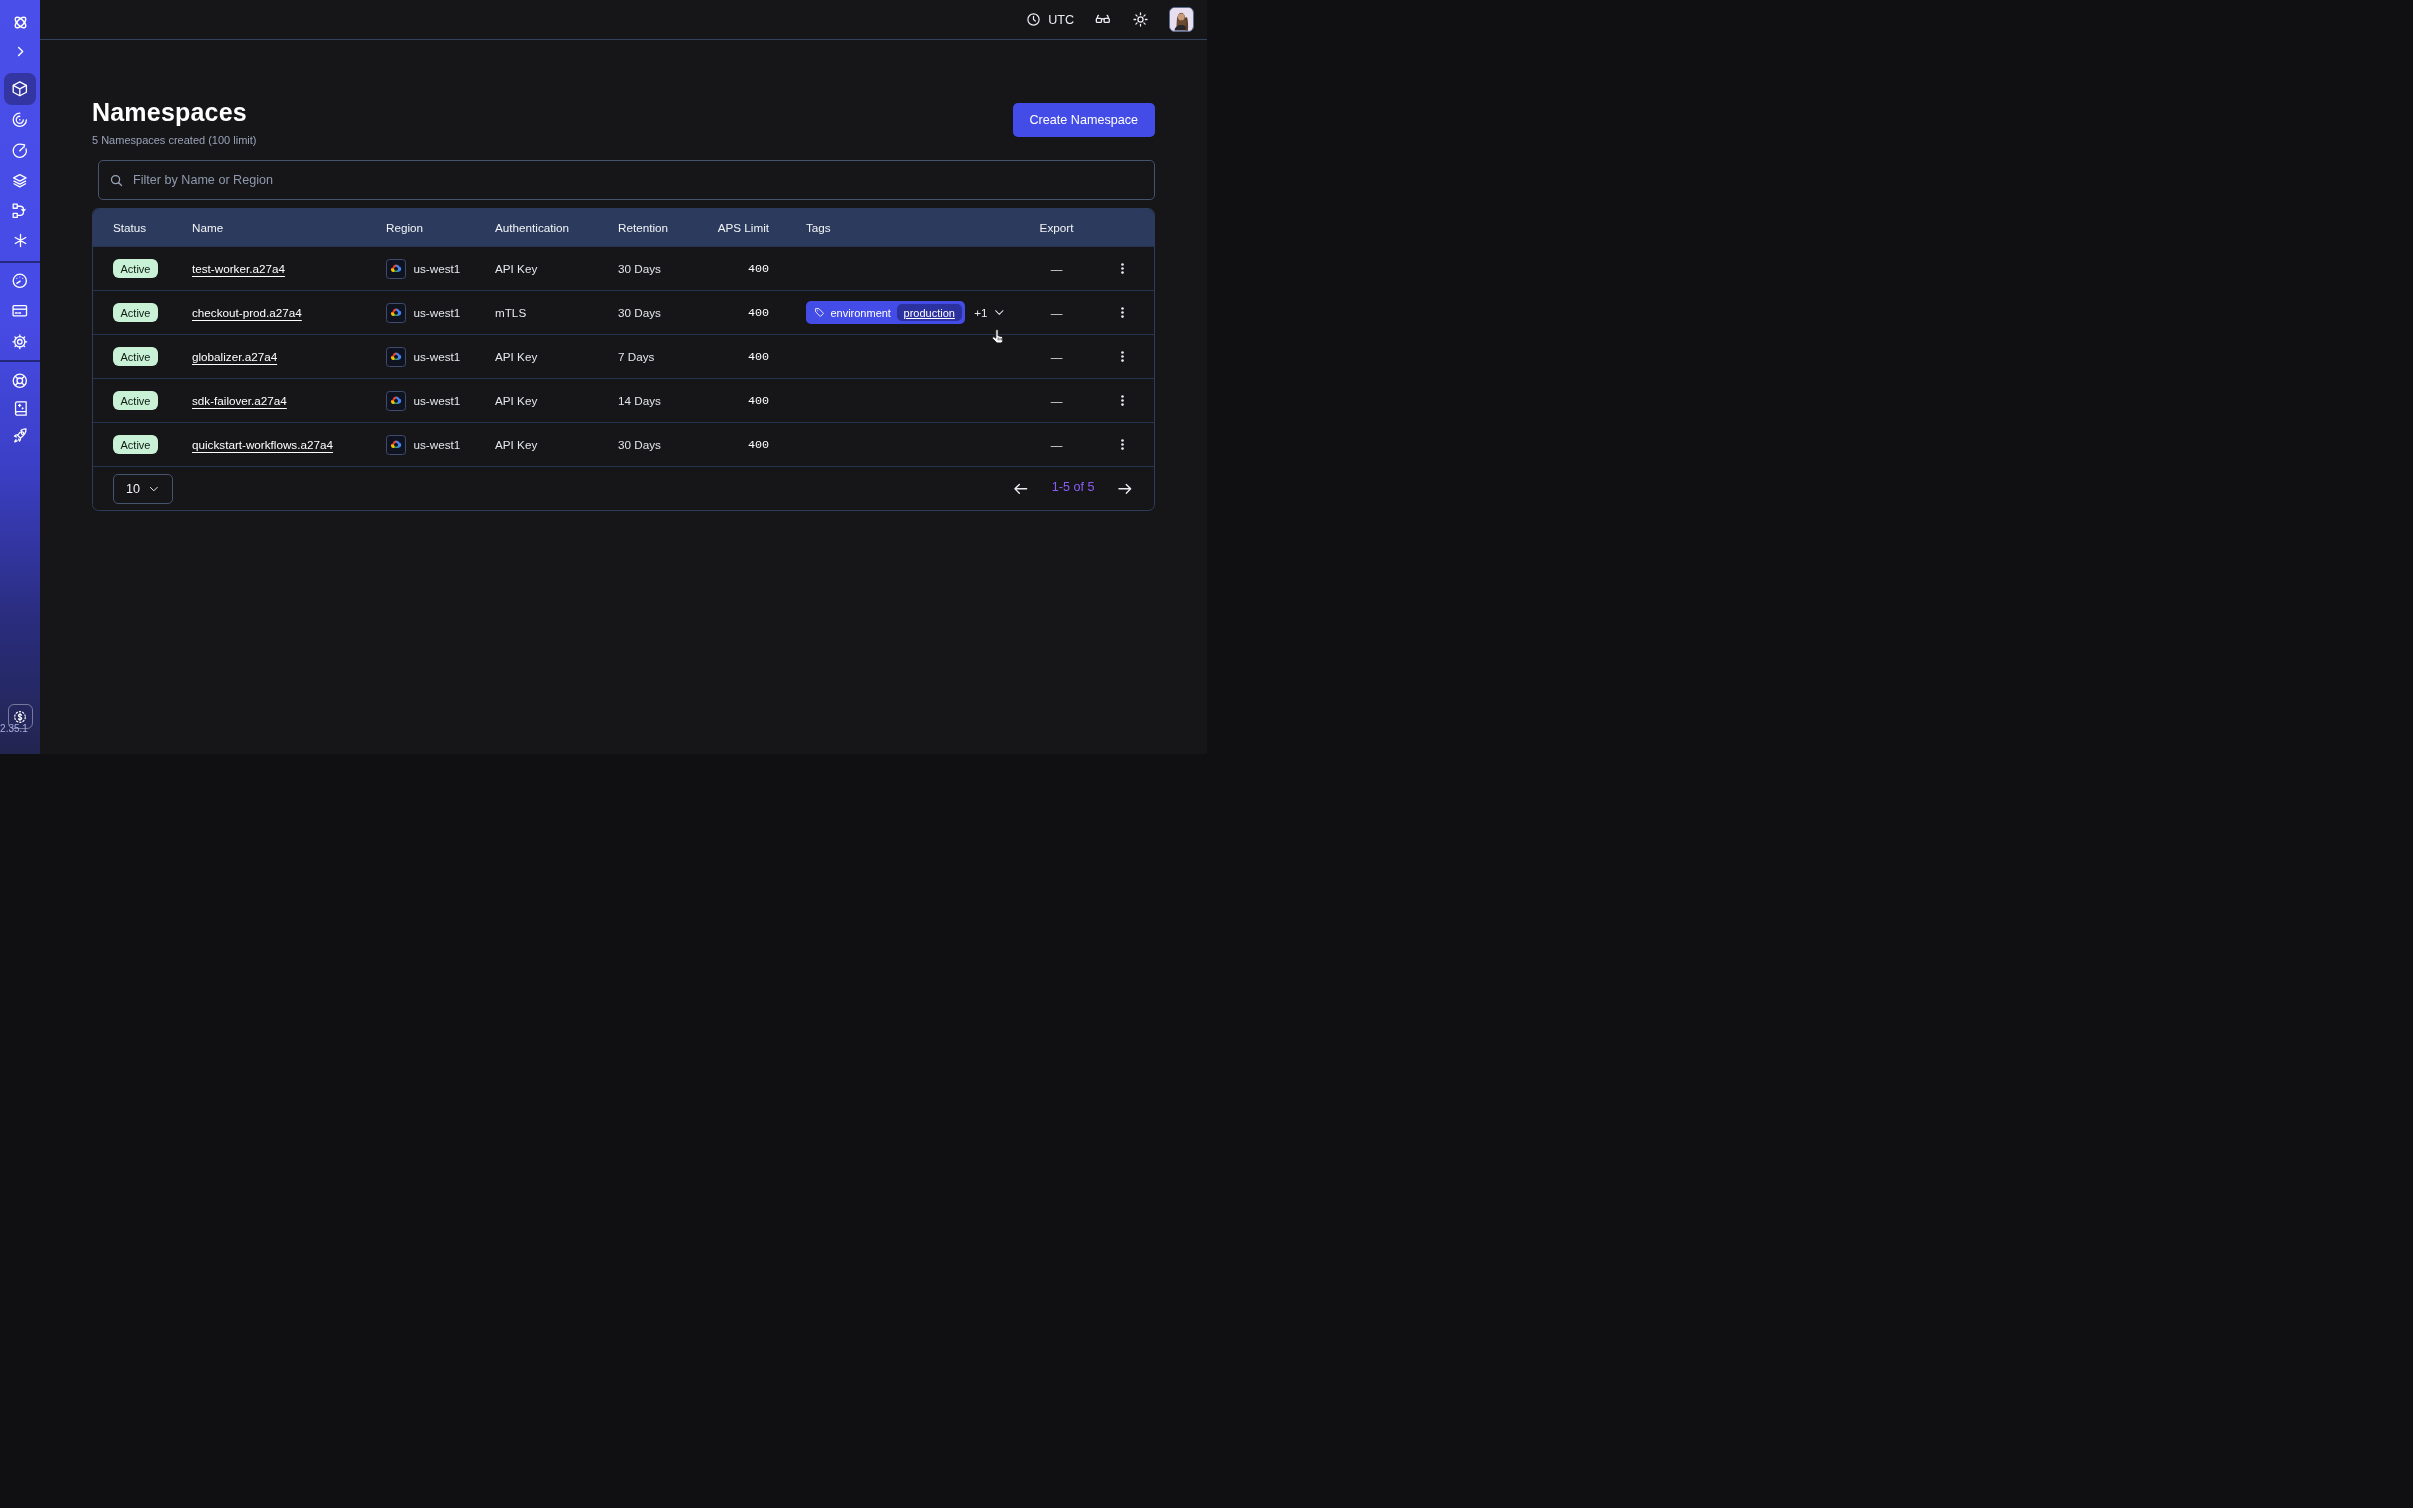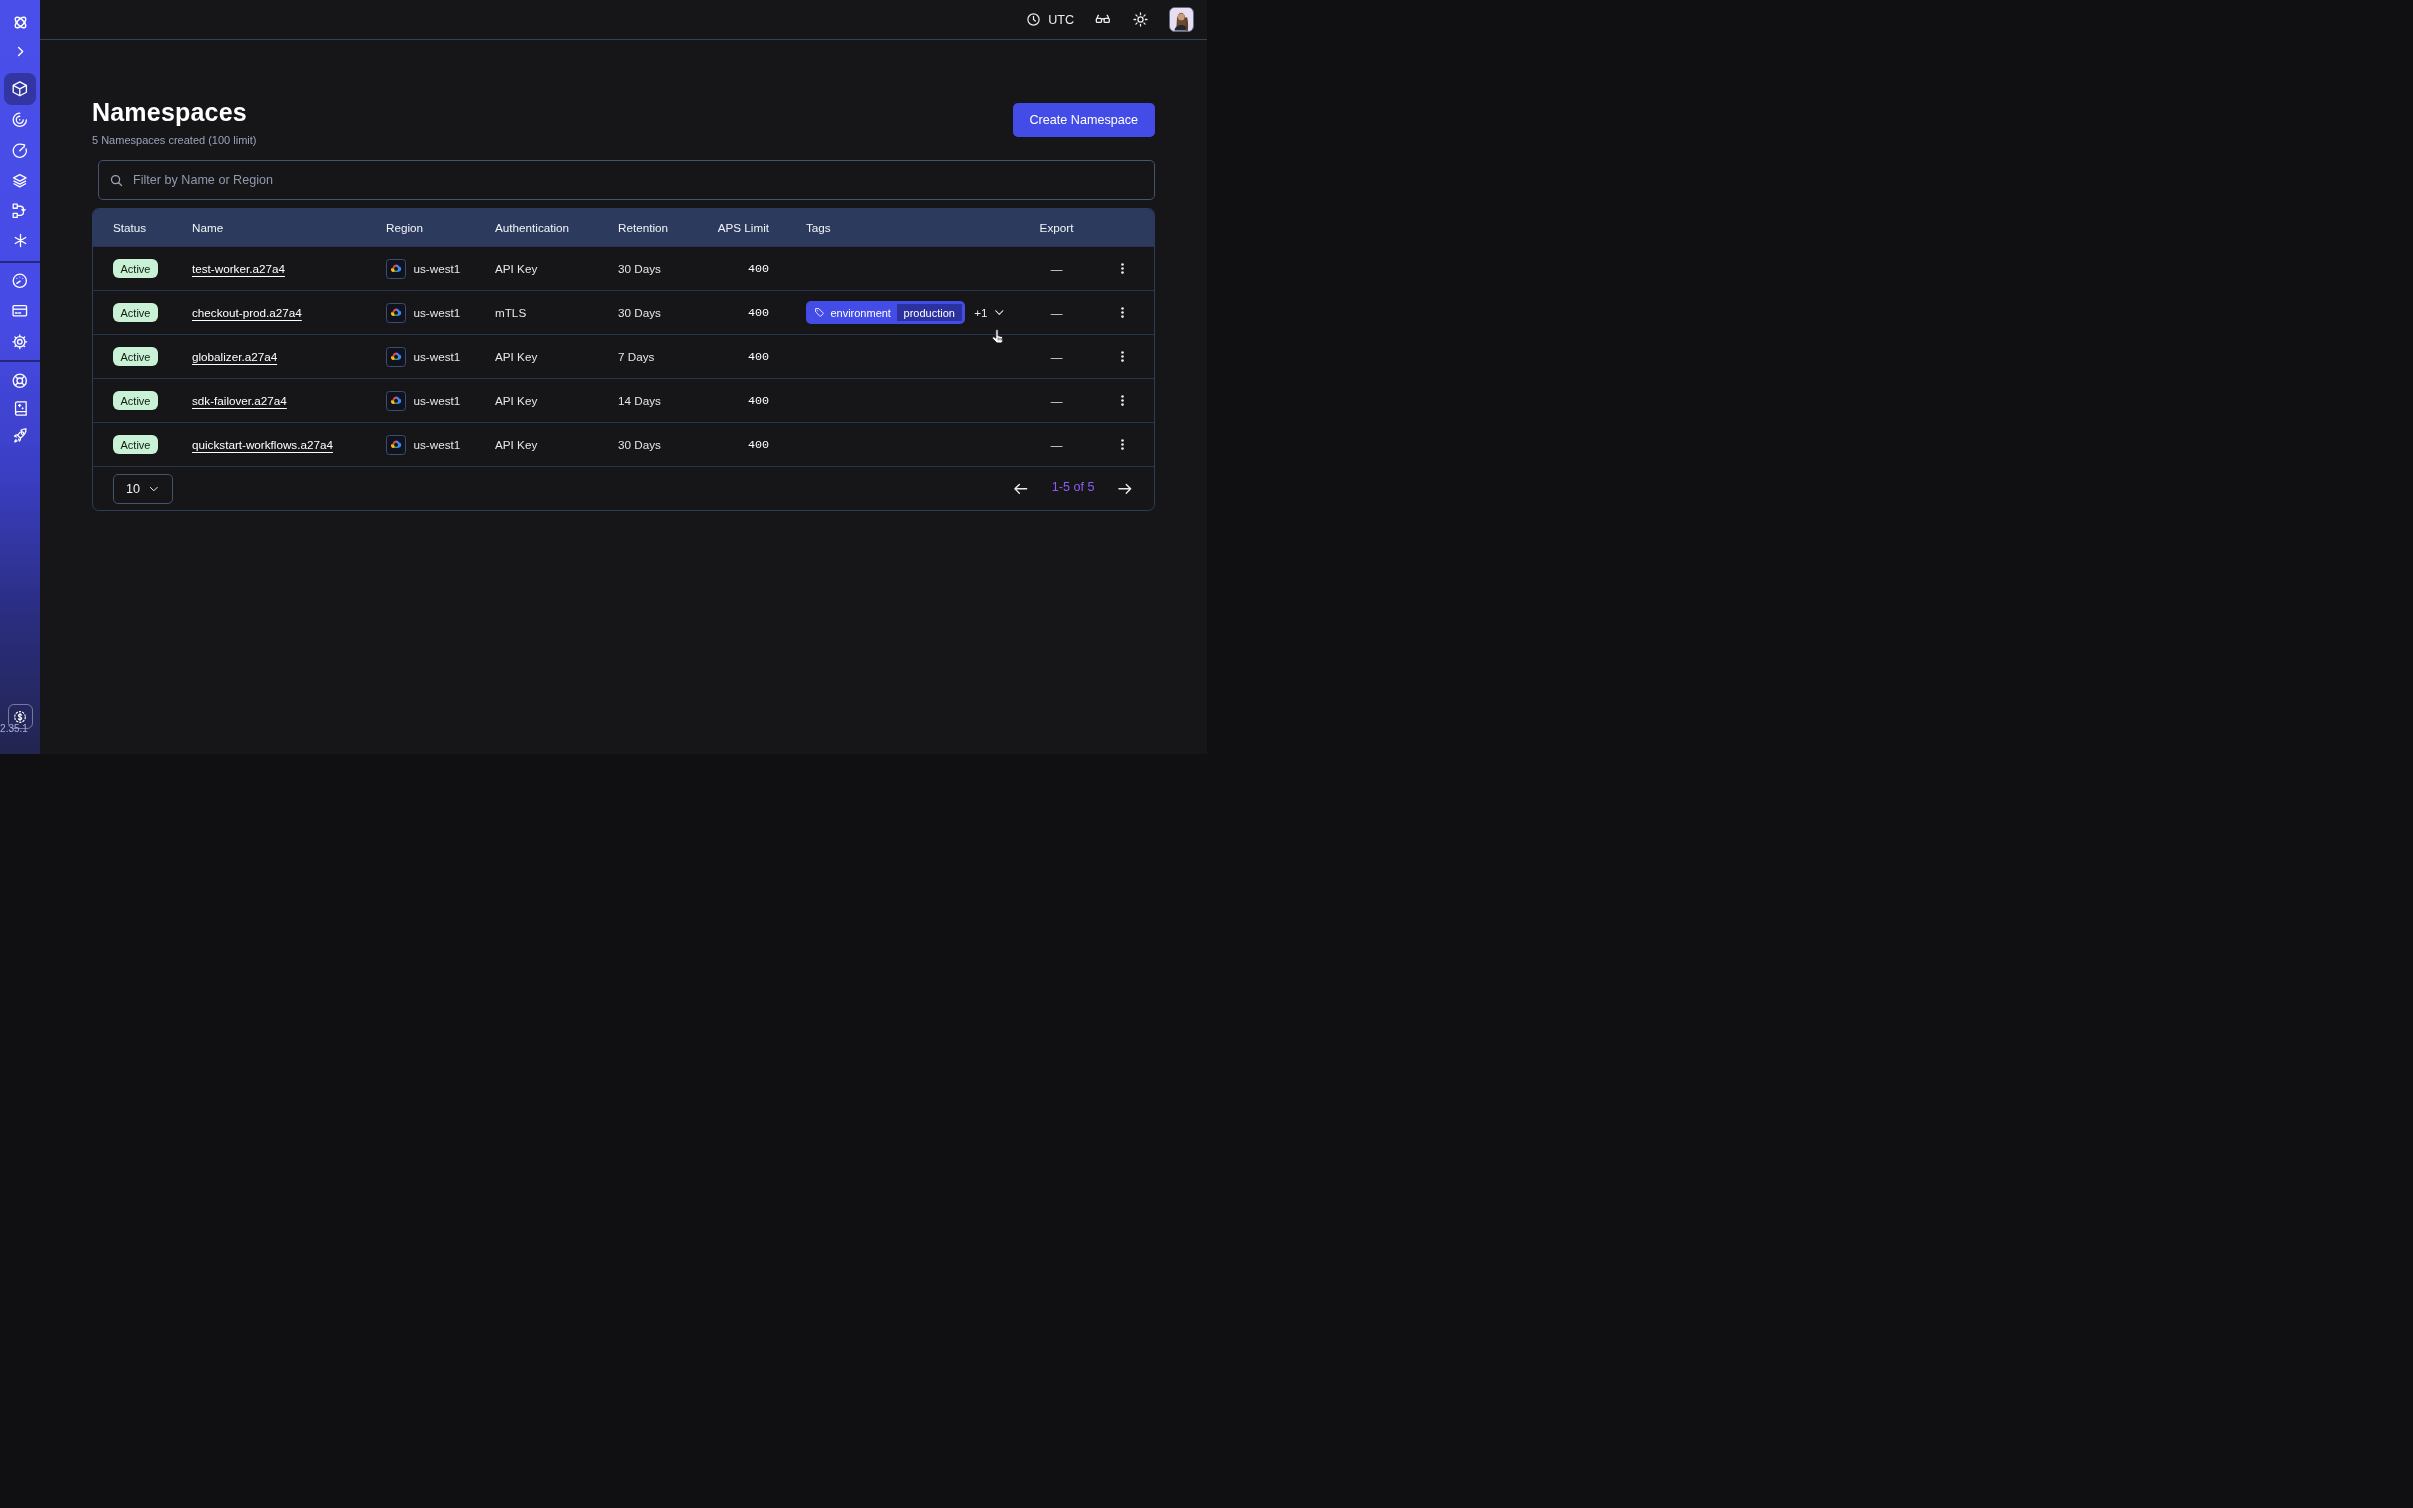--- a/index.html
+++ b/index.html
@@ -62,21 +62,21 @@
     padding:3.4px 7.5px; border-radius:5.9px; }
   .ns-link { color:#FFFFFF; text-decoration:underline; text-underline-offset:2.5px; cursor:pointer; }
   .region-cell { display:flex; align-items:center; gap:7.5px; }
   .cloud-box { width:20px; height:20px; border:0.8px solid #3D4C6F; border-radius:3.4px; background:#0F1320;
     display:flex; align-items:center; justify-content:center; }
   .mono { font-family:"Liberation Mono", monospace; color:#FFFFFF; }
 
   .cell-tags { position:relative; display:flex; align-items:center; }
   .tag-pill { display:inline-flex; align-items:center; gap:5.9px; height:22.6px; background:#444CE7; color:#fff;
     border-radius:5px; padding:0 3.4px 0 7.5px; font-size:11px; cursor:pointer; white-space:nowrap; }
-  .tag-value { background:rgba(10,12,60,0.42); border-radius:0; padding:2.5px 6.7px; }
+  .tag-value { background:rgba(10,12,60,0.42); border-radius:5px; padding:2.5px 6.7px;text-decoration:underline; }
   .tag-more { margin-left:9.2px; font-size:11.7px; color:#E9EBF2; }
   .tag-expand { margin-left:5.9px; display:flex; color:#D9DDE6; cursor:pointer; }
   .cursor-pointer-img { position:absolute; left:220px; top:27px; z-index:9; pointer-events:none; }
 
   .kebab-btn { width:23.5px; height:23.5px; display:flex; align-items:center; justify-content:center; cursor:pointer;
     background:none; border:none; color:#E6E9EF; }
 
   .tfoot { height:44px; border-top:0.8px solid #26334E; display:flex; align-items:center;
     justify-content:space-between; padding:0 20px; border-radius:0 0 5.9px 5.9px; }
   .page-size { display:flex; align-items:center; justify-content:center; gap:8.4px; width:60px; height:30px;

